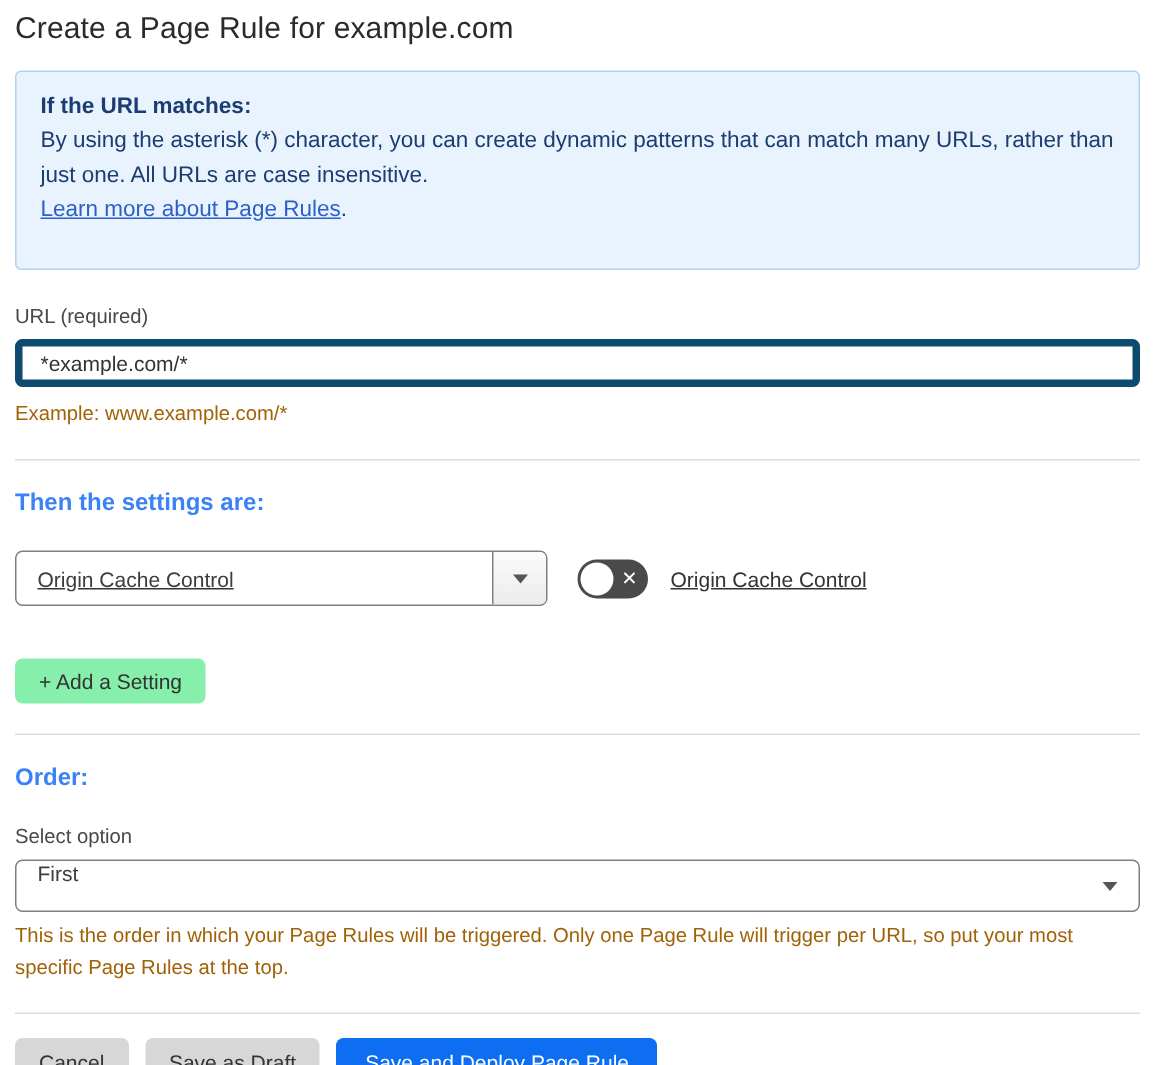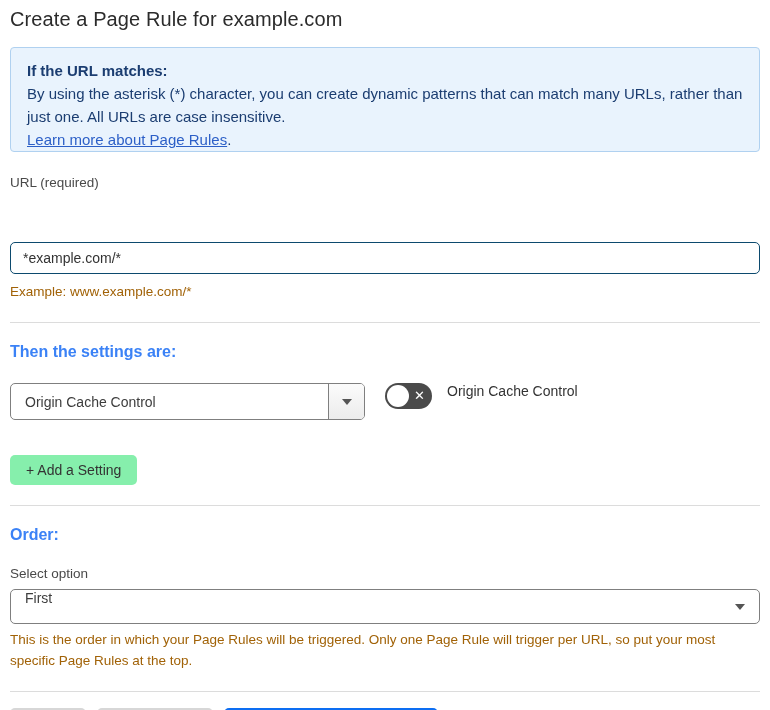--- a/index.html
+++ b/index.html
@@ -19,21 +19,21 @@
     font-weight: 400;
     color: #2b2b2b;
     letter-spacing: 0.1px;
     margin-bottom: 16px;
   }
   
   .info-box {
     background: #e9f3fd;
     border: 1px solid #b0d1f0;
     border-radius: 4px;
-    padding: 11px 16px 0 16px;
+    padding: 11px 16px 28px 16px;
     color: #1b3d71;
     font-size: 15px;
     line-height: 23px;
     margin-bottom: 23px;
   }
   .info-box .info-heading {
     font-weight: 700;
     font-size: 15px;
   }
   .info-box a.learn-link {
@@ -51,44 +51,45 @@
   .helper-text {
     font-size: 13.5px;
     color: #a16207;
     margin-top: 7px;
     line-height: 21px;
   }
   
   .text-input {
     width: 100%;
     height: 32px;
-    border: 1px solid #0c4a6e;
+    border: 5px solid #0c4a6e;
     border-radius: 5px;
     padding: 0 12px;
     font-size: 14px;
     font-family: "Liberation Sans", "DejaVu Sans", sans-serif;
     color: #333333;
     background: #ffffff;
     outline: none;
-    margin-top: 44px;
   }
   .divider {
     border: none;
     border-top: 1px solid #dcdcdc;
     margin: 20px 0;
   }
   h2.section-heading {
     font-size: 16px;
     font-weight: 700;
     color: #3b82f6;
     margin-bottom: 22px;
   }
   
   .setting-row {
     display: flex;
+    align-items: center;
+    text-decoration: underline;
   }
   .custom-select {
     width: 355px;
     height: 37px;
     border: 1px solid #7f7f7f;
     border-radius: 5px;
     background: #ffffff;
     display: flex;
     align-items: stretch;
     cursor: pointer;

